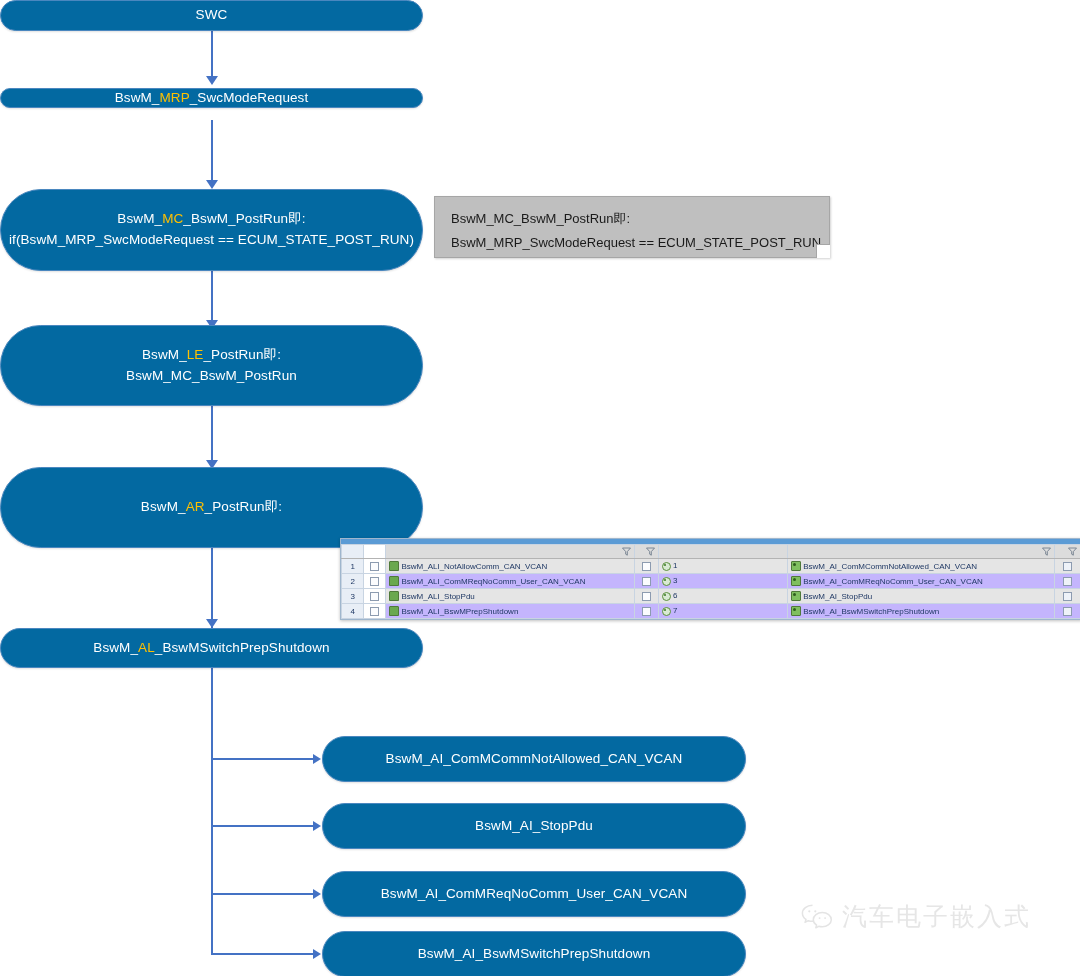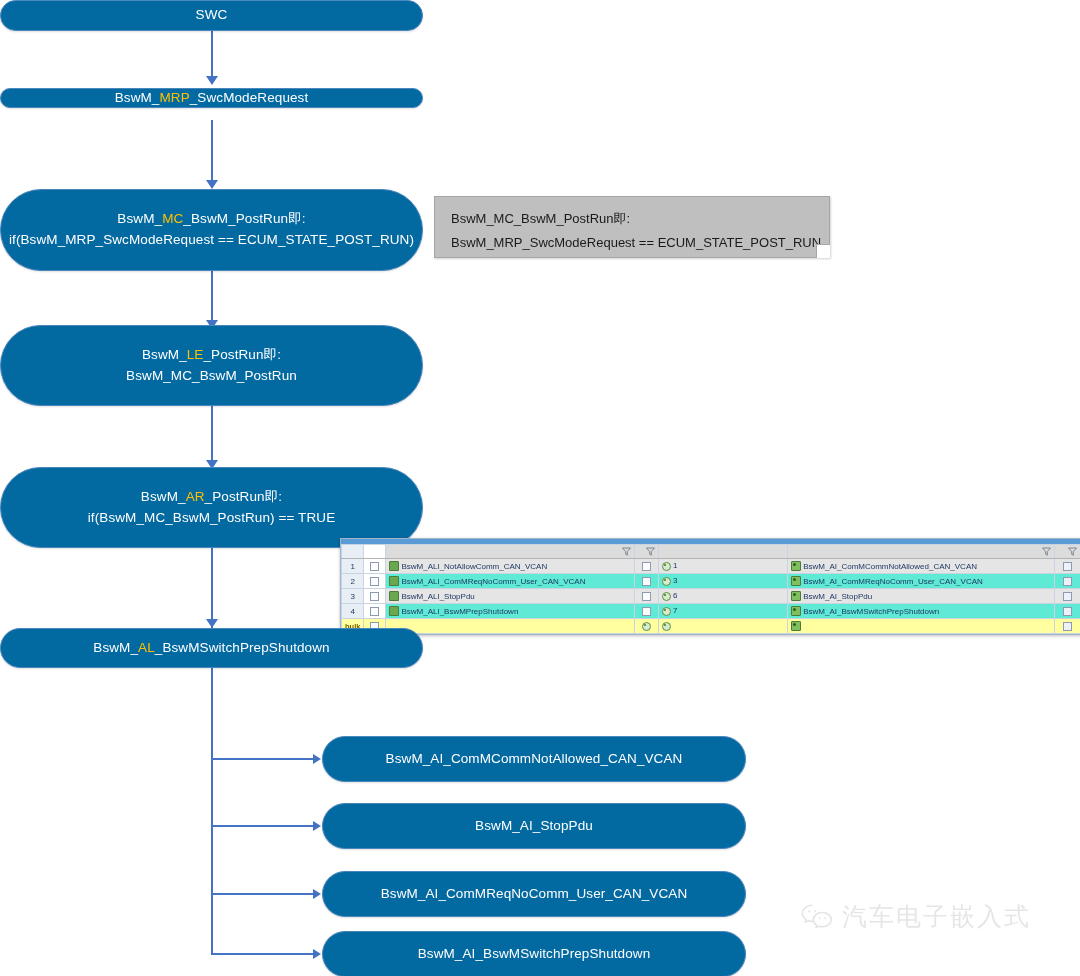--- a/index.html
+++ b/index.html
@@ -131,21 +131,21 @@
     vertical-align: middle;
     font-family: "Liberation Sans", sans-serif;
   }
   .sheet thead td {
     background: #dcdcdc;
     height: 13px;
     border-bottom: 1px solid #b3b3b3;
     text-align: right;
   }
   .sheet tbody tr.r-odd td { background: #e5e5e5; }
-  .sheet tbody tr.r-even td { background: #5eead4; }
+  .sheet tbody tr.r-even td { background: #c4b5fd; }
   .sheet tbody tr.r-bulk td { background: #ffffa0; }
   .c-idx {
     width: 22px;
     text-align: center;
     background: #e8eef6 !important;
     color: #1f3864;
   }
   tr.r-bulk .c-idx {
     background: #ffffa0 !important;
     font-weight: bold;
@@ -291,21 +291,20 @@
     <span class="line">if(BswM_MRP_SwcModeRequest == ECUM_STATE_POST_RUN)</span>
   </div>
 
   <div class="node" style="left:0px; top:325px; width:423px; height:81px;">
     <span class="line"><span>BswM_</span><span class="hl">LE</span><span>_PostRun即:</span></span>
     <span class="line">BswM_MC_BswM_PostRun</span>
   </div>
 
   <div class="node" style="left:0px; top:467px; width:423px; height:81px;">
     <span class="line"><span>BswM_</span><span class="hl">AR</span><span>_PostRun即:</span></span>
-    <span class="line">if(BswM_MC_BswM_PostRun) == TRUE</span>
   </div>
 
   <div class="node" style="left:0px; top:628px; width:423px; height:40px; z-index:10;">
     <span class="line"><span>BswM_</span><span class="hl">AL</span><span>_BswMSwitchPrepShutdown</span></span>
   </div>
 
   <div class="node" style="left:322px; top:736px; width:424px; height:46px;">
     <span class="line">BswM_AI_ComMCommNotAllowed_CAN_VCAN</span>
   </div>
 
@@ -409,29 +408,20 @@
         <tr class="r-even">
           <td class="c-idx">4</td>
           <td class="c-chk"><span class="cb"></span></td>
           <td class="c-name"><span class="ficon"></span><span class="lbl">BswM_ALI_BswMPrepShutdown</span></td>
           <td class="c-chk2"><span class="cb"></span></td>
           <td class="c-num"><span class="radio"></span><span class="lbl">7</span></td>
           <td class="c-name2"><span class="ficon kind2"></span><span class="lbl">BswM_AI_BswMSwitchPrepShutdown</span></td>
           <td class="c-chk3"><span class="cb3"></span></td>
         </tr>
 
-        <tr class="r-bulk">
-          <td class="c-idx">bulk</td>
-          <td class="c-chk"><span class="cb"></span></td>
-          <td class="c-name"></td>
-          <td class="c-chk2"><span class="radio" style="margin-right:0"></span></td>
-          <td class="c-num"><span class="radio"></span><span class="lbl"></span></td>
-          <td class="c-name2"><span class="ficon kind2"></span><span class="lbl"></span></td>
-          <td class="c-chk3"><span class="cb3"></span></td>
-        </tr>
       </tbody>
     </table>
   </div>
 
   <div class="watermark">
     <span class="wm-logo">
       <svg viewBox="0 0 34 30" width="34" height="30" aria-hidden="true">
         <path d="M12.5 3.2C6.9 3.2 2.4 6.8 2.4 11.2c0 2.5 1.4 4.7 3.6 6.2l-1 3 3.3-1.7c1.2.4 2.6.6 4 .6.4 0 .8 0 1.2-.1" fill="none" stroke="#e4e4e4" stroke-width="1.5" stroke-linejoin="round"></path>
         <circle cx="9.3" cy="9.3" r="1.1" fill="#e4e4e4"></circle>
         <circle cx="15.3" cy="9.3" r="1.1" fill="#e4e4e4"></circle>

